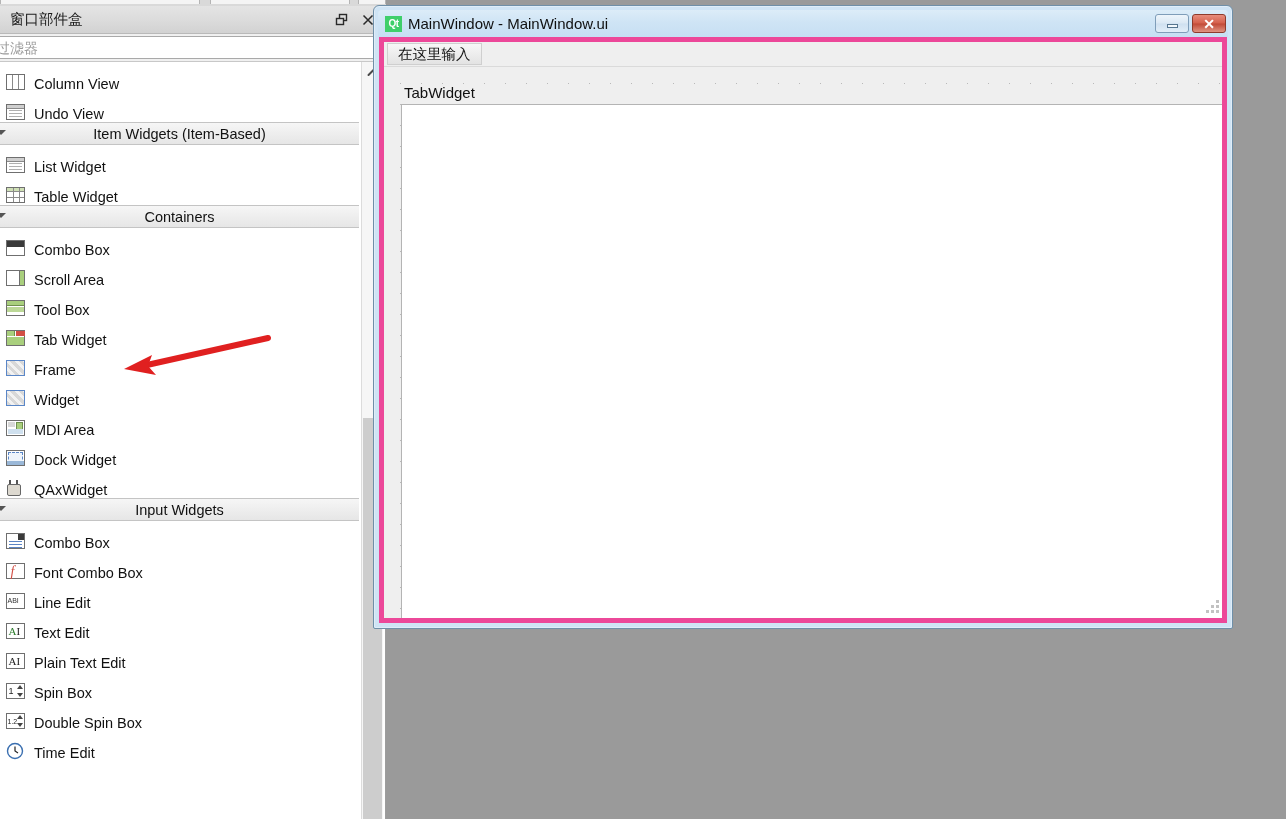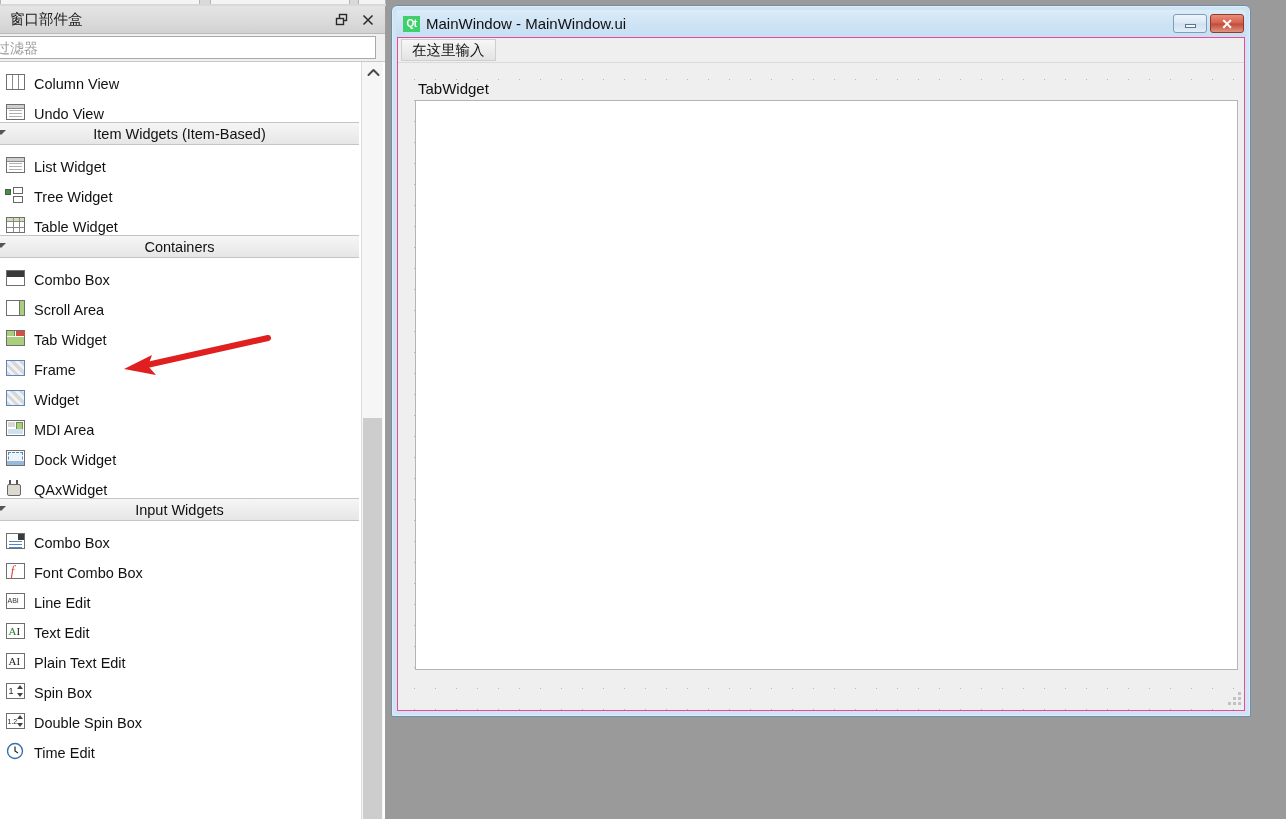--- a/index.html
+++ b/index.html
@@ -126,22 +126,22 @@
     display:flex; align-items:center; justify-content:center;
   }
   #wb-sb-thumb {
     position: absolute; left: 1px; right: 1px;
     top: 356px; bottom: 0;
     background: #cdcdcd;
   }
 
   
   #mainwindow {
-    position: absolute; left: 391px; top: 5px;
-    width: 860px; height: 712px;
+    position: absolute; left: 373px; top: 5px;
+    width: 860px; height: 624px;
     background: #cfe4f5;
     border: 1px solid #6f8fa8;
     border-radius: 6px 6px 2px 2px;
     padding: 4px;
     box-shadow: 0 0 0 1px rgba(255,255,255,0.35) inset;
   }
   #mw-titlebar {
     height: 27px; display: flex; align-items: center;
     padding: 0 2px 0 7px;
     background: linear-gradient(to bottom,#dcecf8 0%, #cfe4f5 45%, #c6dff3 100%);
@@ -168,21 +168,21 @@
   #mw-min .bar { width: 11px; height: 4px; border:1px solid #56758f; background:#f3f8fc; margin-top:5px;}
   #mw-close {
     background: linear-gradient(to bottom,#e88d7c 0%,#d4604c 48%,#c14a37 52%,#e09381 100%);
     border-color: #8e3b2c;
   }
   #mw-close .x { color:#fff; font-size:14px; font-weight:bold; line-height:1; font-family:"Liberation Sans",sans-serif;}
 
   #mw-client {
     position: absolute; left: 5px; right: 5px; top: 31px; bottom: 5px;
     background: #efefef;
-    border: 1px solid #ec4899;
+    border: 5px solid #ec4899;
     overflow: hidden;
   }
   #mw-menubar {
     height: 25px; background: #efefef;
     display: flex; align-items: stretch;
     border-bottom: 1px solid #dadada;
   }
   #mw-menu-item {
     padding: 0 10px; display:flex; align-items:center;
     font-size: 14.5px; color: #111;
@@ -293,30 +293,20 @@
                 <i></i>
                 <i></i>
                 <i></i>
               </span>
             </span>
           </span>
           <span class="lbl">List Widget</span>
         </div>
         <div class="wb-item">
           <span class="ico">
-            <span style="position:relative;width:20px;height:17px;display:block">
-              <span style="position:absolute;left:0;top:2px;width:6px;height:6px;background:#3a9a3a;border:1px solid #555"></span>
-              <span style="position:absolute;left:8px;top:0;width:10px;height:7px;background:#fff;border:1px solid #666"></span>
-              <span style="position:absolute;left:8px;top:9px;width:10px;height:7px;background:#fff;border:1px solid #666"></span>
-            </span>
-          </span>
-          <span class="lbl">Tree Widget</span>
-        </div>
-        <div class="wb-item">
-          <span class="ico">
             <span class="ic-box" style="">
               <span class="ic-hdr" style="background:#cfe0b5"></span>
               <span class="ic-col" style="left:6px"></span>
               <span class="ic-col" style="left:12px"></span>
               <span style="position:absolute;left:0;right:0;top:9px;height:1px;background:#8a8a8a"></span>
             </span>
           </span>
           <span class="lbl">Table Widget</span>
         </div>
         <div class="wb-section">
@@ -331,20 +321,29 @@
           </span>
           <span class="lbl">Combo Box</span>
         </div>
         <div class="wb-item">
           <span class="ico">
             <span class="ic-box" style="">
               <span style="position:absolute;right:0;top:0;bottom:0;width:5px;background:#a9cf7d;border-left:1px solid #6f6f6f"></span>
             </span>
           </span>
           <span class="lbl">Scroll Area</span>
+        </div>
+        <div class="wb-item">
+          <span class="ico">
+            <span class="ic-box" style="">
+              <span style="position:absolute;left:0;right:0;top:0;height:5px;background:#a9cf7d;border-bottom:1px solid #6f8f4f"></span>
+              <span style="position:absolute;left:0;right:0;top:6px;height:5px;background:#bcd897"></span>
+            </span>
+          </span>
+          <span class="lbl">Tool Box</span>
         </div>
         <div class="wb-item">
           <span class="ico">
             <span class="ic-box" style="">
               <span style="position:absolute;left:0;top:0;width:8px;height:5px;background:#a9cf7d;border-right:1px solid #6f8f4f"></span>
               <span style="position:absolute;left:9px;top:0;width:9px;height:5px;background:#d24f45"></span>
               <span style="position:absolute;left:0;right:0;top:6px;bottom:0;background:#a9cf7d"></span>
             </span>
           </span>
           <span class="lbl">Tab Widget</span>

